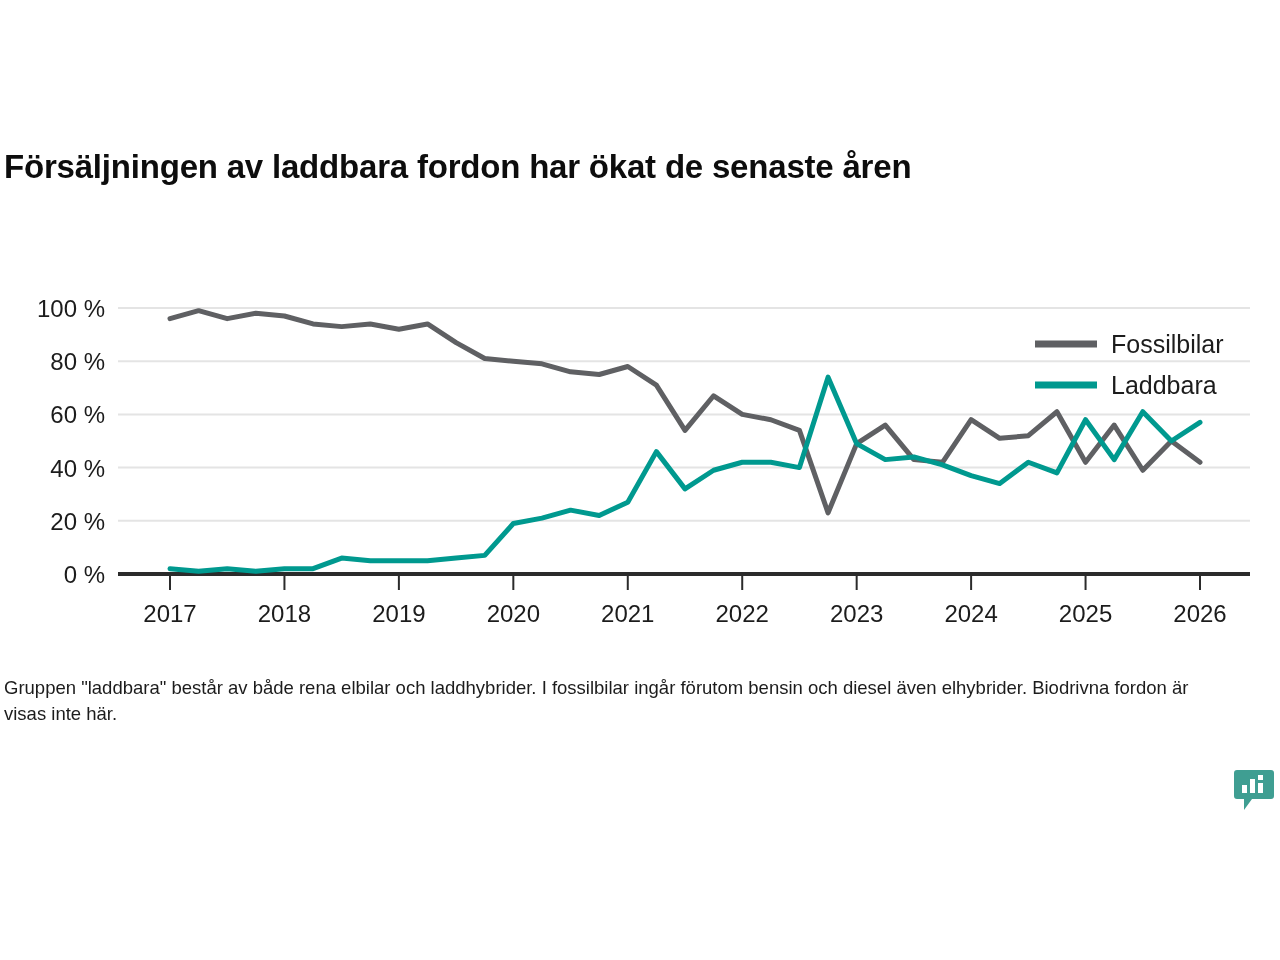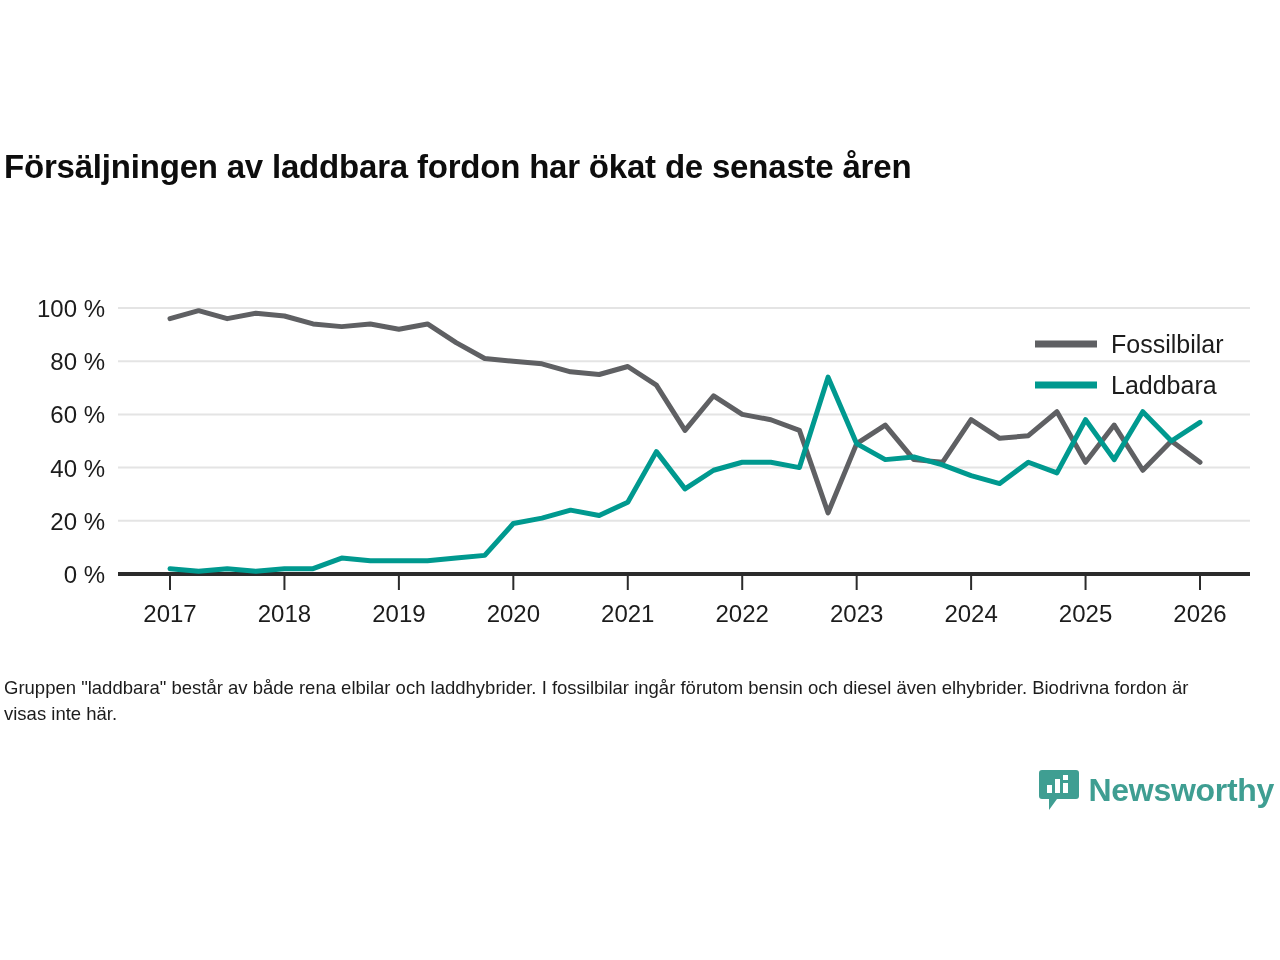--- a/index.html
+++ b/index.html
@@ -149,16 +149,15 @@
   <div class="logo">
     <span class="logo-mark">
       <svg width="40" height="44" viewBox="0 0 40 44">
         <path d="M3 2 H37 A3 3 0 0 1 40 5 V28 A3 3 0 0 1 37 31 H18 L10 42 L10 31 H3 A3 3 0 0 1 0 28 V5 A3 3 0 0 1 3 2 Z" fill="#3f9e92"></path>
         <rect x="8" y="17" width="5" height="8" fill="#ffffff"></rect>
         <rect x="16" y="11" width="5" height="14" fill="#ffffff"></rect>
         <rect x="24" y="15" width="5" height="10" fill="#ffffff"></rect>
         <rect x="24" y="7" width="5" height="5" fill="#ffffff"></rect>
       </svg>
     </span>
-    <span class="logo-text">Newsworthy</span>
   </div>
 
 </div>
 
 </body></html>

